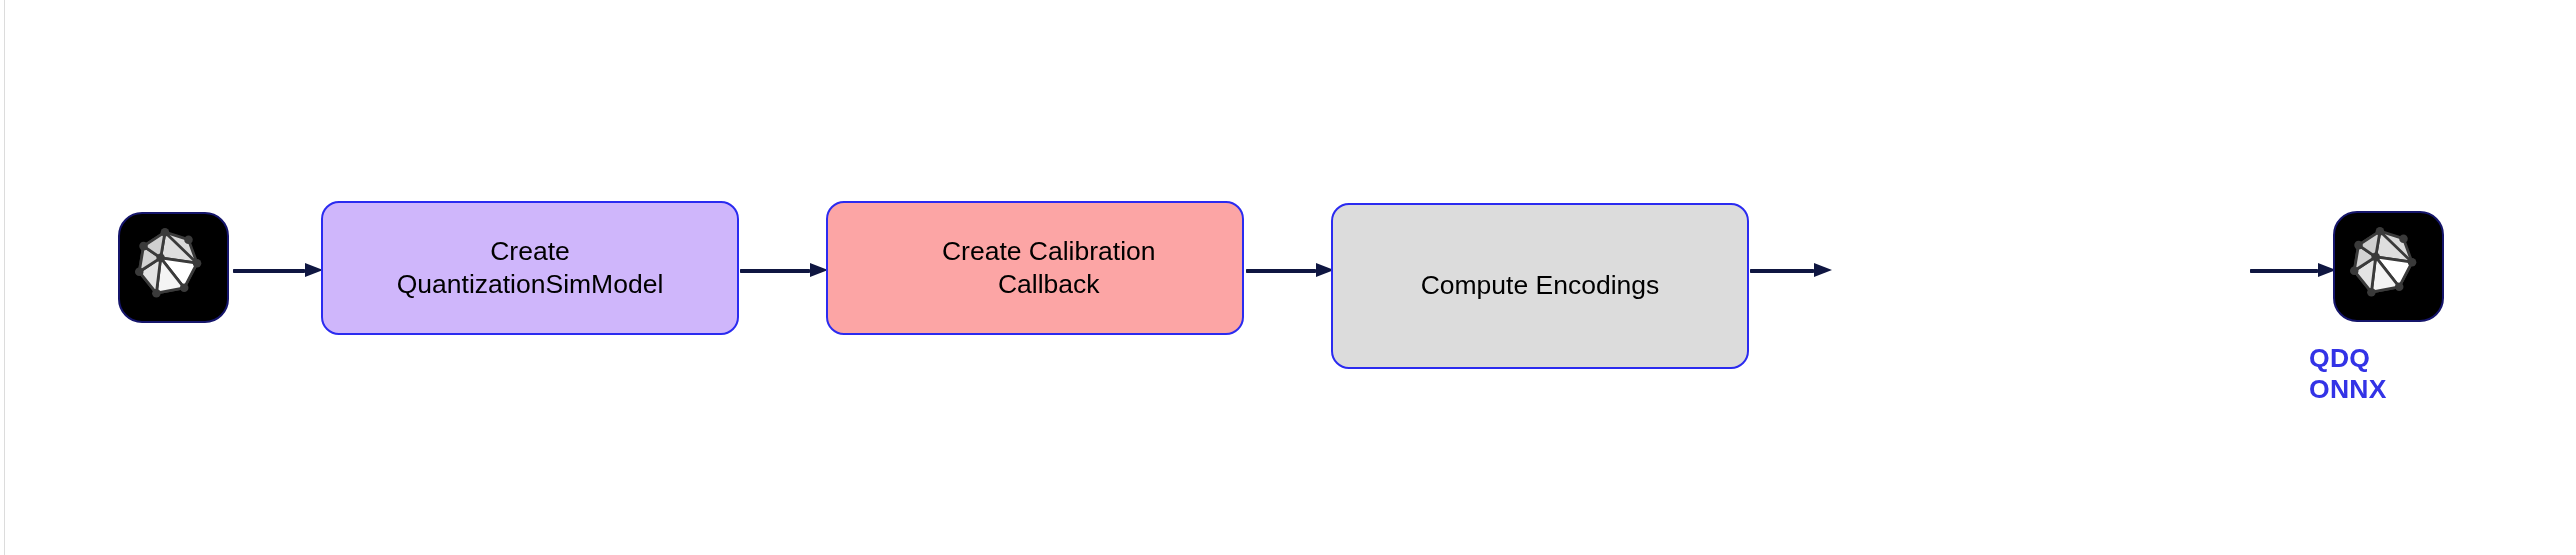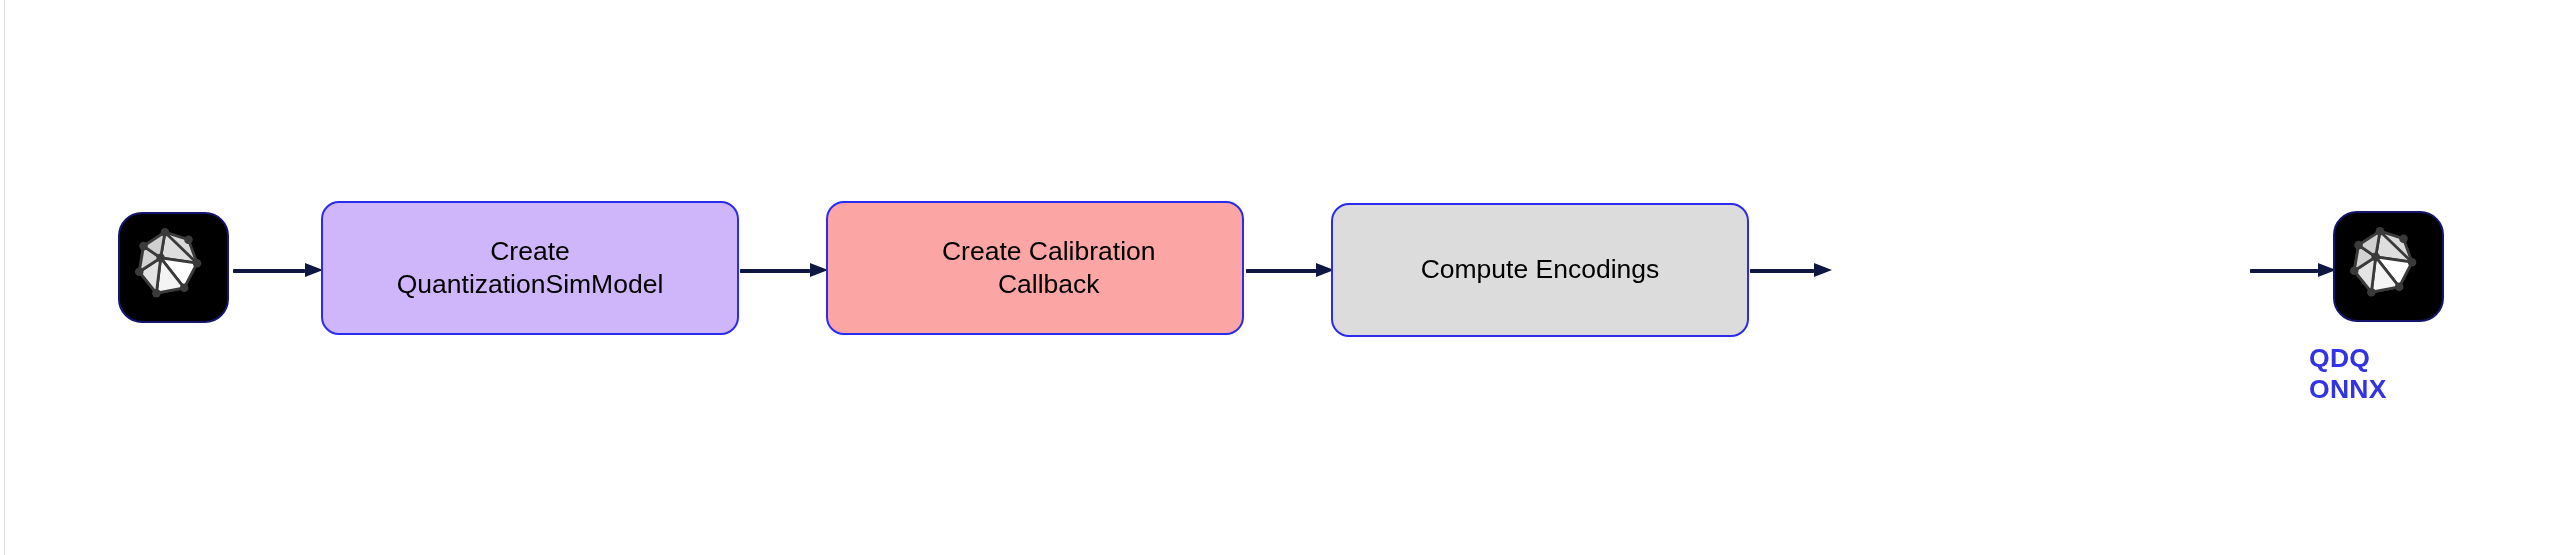--- a/index.html
+++ b/index.html
@@ -88,21 +88,21 @@
     color: #000000;
     font-size: 26.5px;
     line-height: 1.26;
     padding: 0 12.5px;
     font-family: "Liberation Sans", sans-serif;
     white-space: pre-line;
   }
 
   #node-0 { left: 311px;  top: 201px; width: 418px; height: 134px; background: #cfb6fb; }
   #node-1 { left: 816px; top: 201px; width: 418px; height: 134px; background: #fca5a5; padding-left: 40px; }
-  #node-2 { left: 1321px; top: 203px; width: 418px; height: 134px; background: #dcdcdc; }
+  #node-2 { left: 1321px; top: 203px; width: 418px; height: 166px; background: #dcdcdc; }
   #node-3 { left: 1820px; top: 203px; width: 418px; height: 134px; background: #96a0bf; }
 
   
   .arrow {
     position: absolute;
     height: 15.3px;
   }
   .arrow .shaft {
     position: absolute;
     left: 0;

